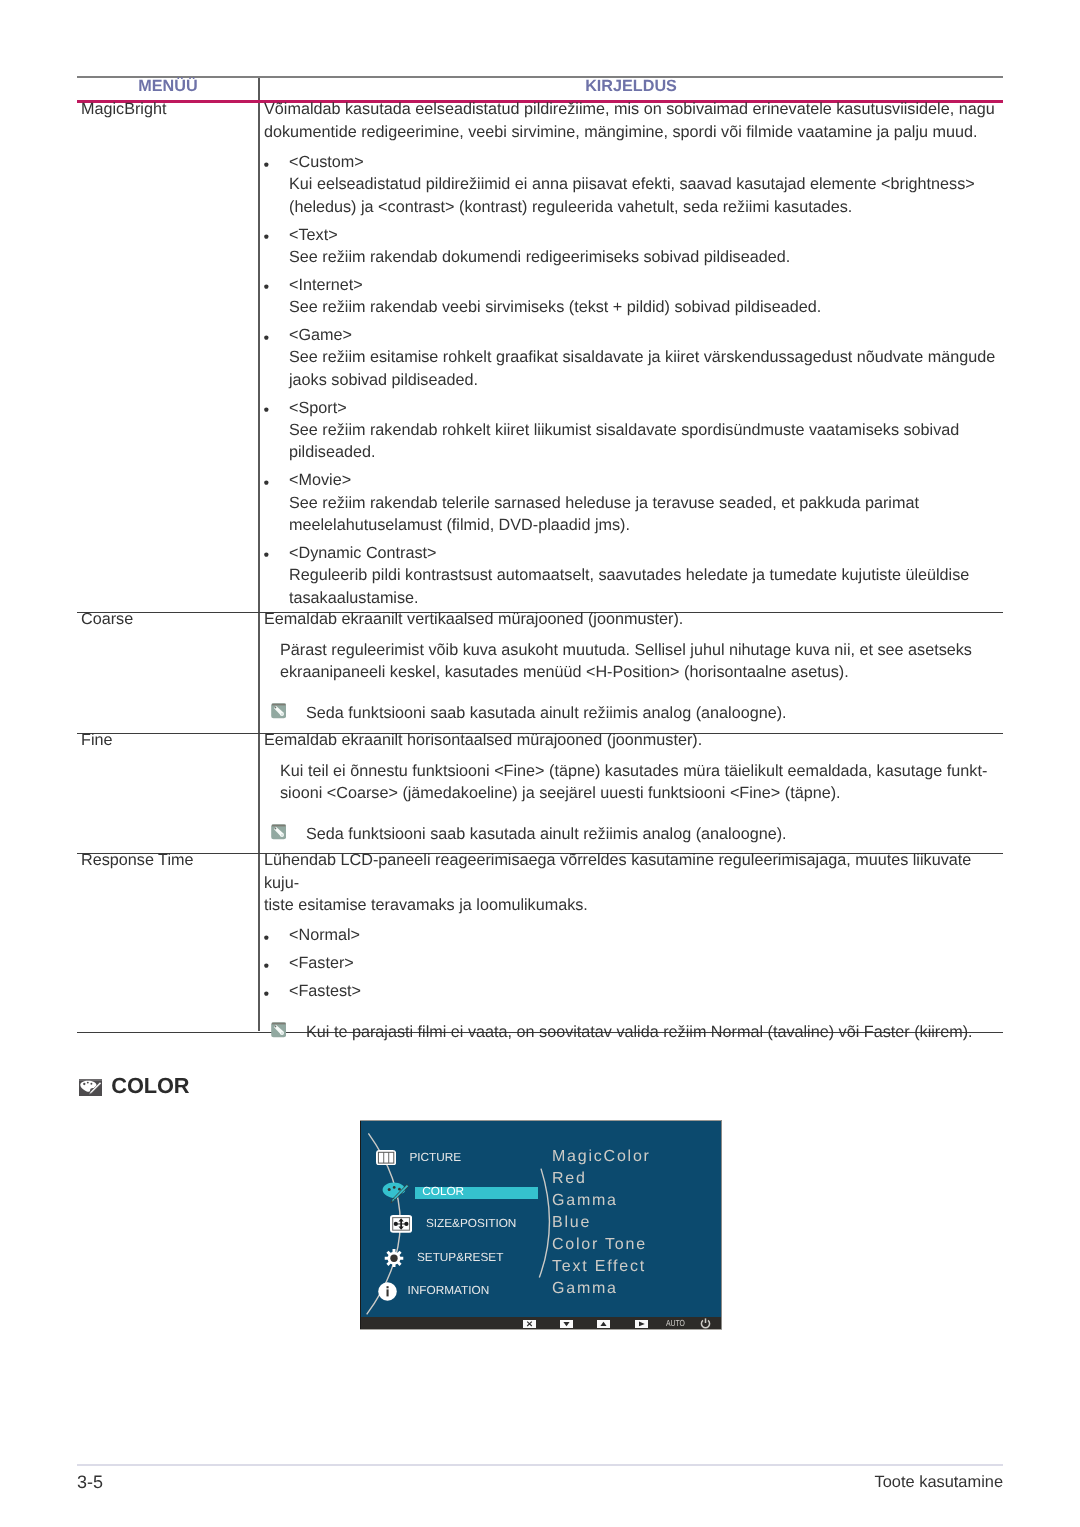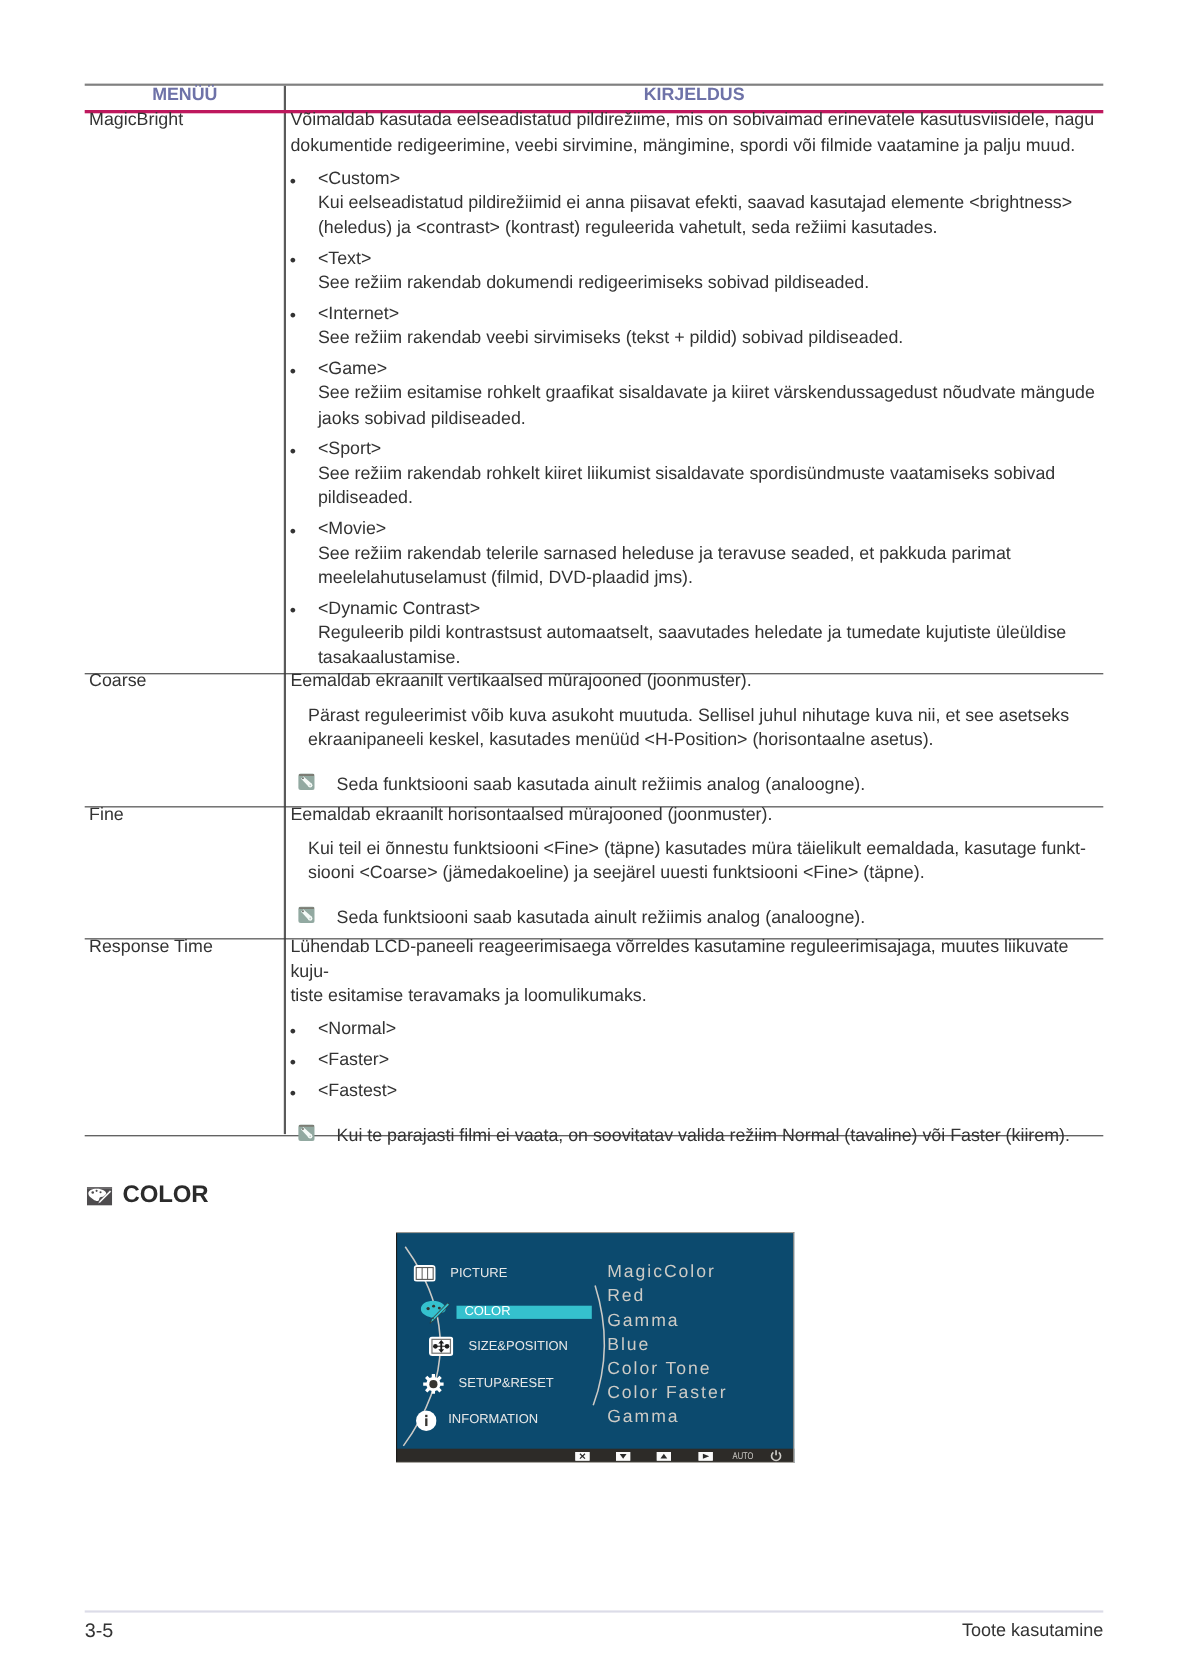--- a/index.html
+++ b/index.html
@@ -288,21 +288,21 @@
   <div class="mi" style="left:49.4px;top:29.7px">PICTURE</div>
   <div class="mi selected" style="left:62.2px;top:64.4px">COLOR</div>
   <div class="mi" style="left:65.9px;top:95.7px">SIZE&amp;POSITION</div>
   <div class="mi" style="left:56.9px;top:130.0px">SETUP&amp;RESET</div>
   <div class="mi" style="left:47.5px;top:163.4px">INFORMATION</div>
   <div class="si" style="top:30.0px">MagicColor</div>
   <div class="si" style="top:52.0px">Red</div>
   <div class="si" style="top:74.0px">Gamma</div>
   <div class="si" style="top:96.0px">Blue</div>
   <div class="si" style="top:118.0px">Color Tone</div>
-  <div class="si" style="top:140.0px">Color Faster</div>
+  <div class="si" style="top:140.0px">Text Effect</div>
   <div class="si" style="top:162.0px">Gamma</div>
   <svg class="btn" style="left:163.1px;top:200.4px" viewBox="0 0 13 7.6">
         <rect x="0" y="0" width="13" height="7.6" fill="#fafafa"></rect>
         <path d="M4.2 1.6 L8.8 6.0 M8.8 1.6 L4.2 6.0" stroke="#2b2b2b" stroke-width="1.15" fill="none"></path>
       </svg>
   <svg class="btn" style="left:200.2px;top:200.4px" viewBox="0 0 13 7.6">
         <rect x="0" y="0" width="13" height="7.6" fill="#fafafa"></rect>
         <path d="M3.4 1.9 L9.6 1.9 L6.5 6.2 Z" fill="#2a2a2a"></path>
       </svg>
   <svg class="btn" style="left:237.1px;top:200.4px" viewBox="0 0 13 7.6">

